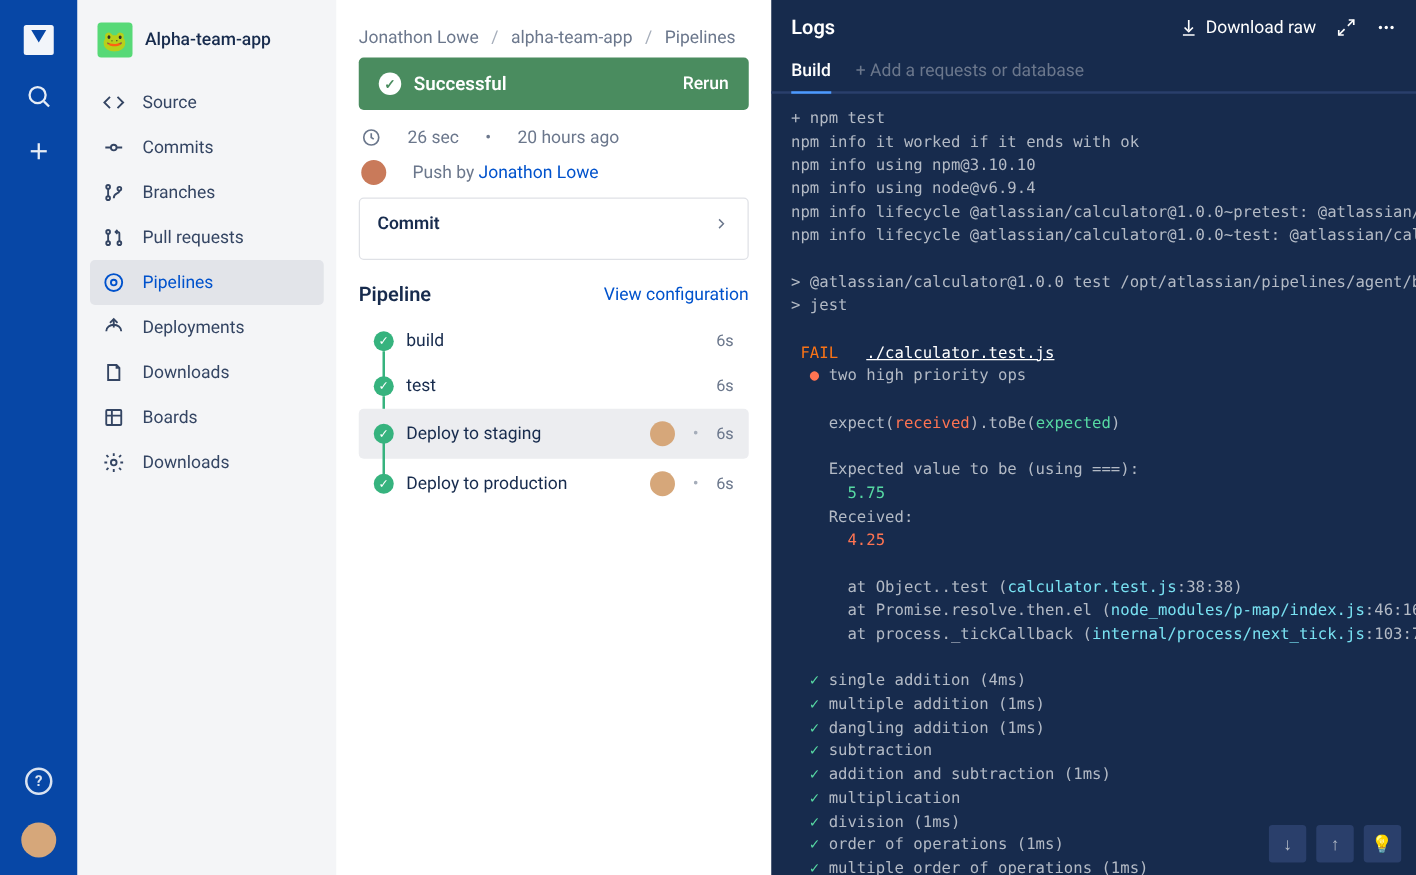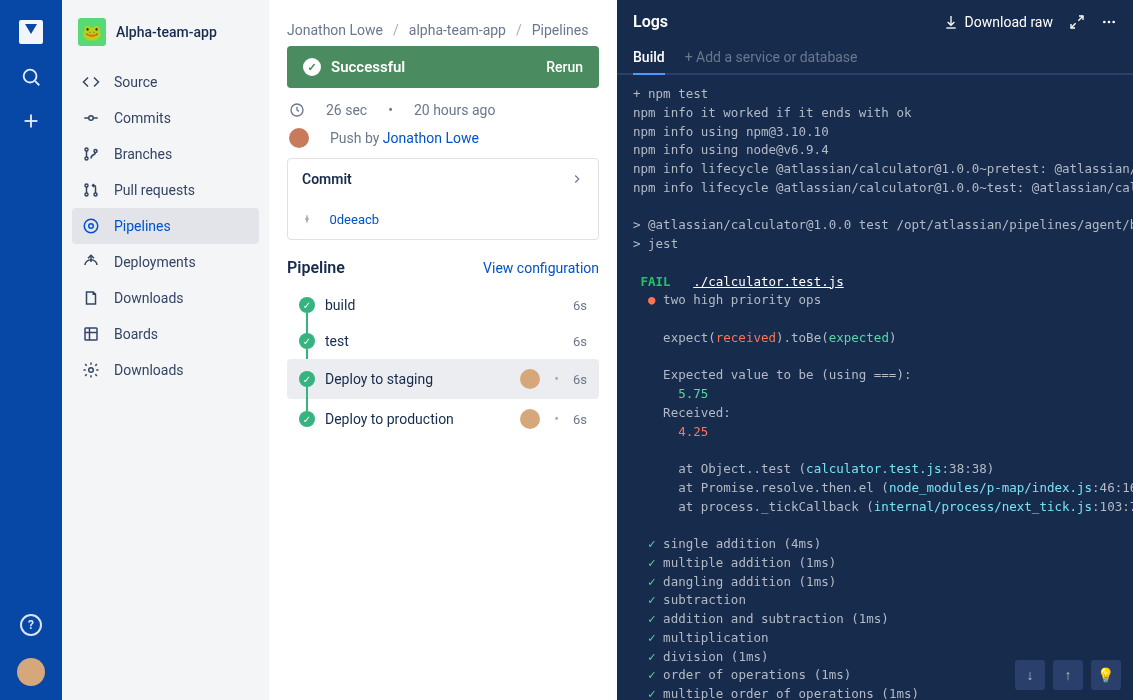--- a/index.html
+++ b/index.html
@@ -25,21 +25,21 @@
 .breadcrumb span.sep { color: #A5ADBA; }
 h1.page-title { font-size: 24px; font-weight: 500; margin-bottom: 14px; }
 .status-bar { background: #4a8c5f; color: #fff; border-radius: 4px; padding: 12px 16px; display: flex; align-items: center; justify-content: space-between; margin-bottom: 14px; }
 .status-bar .left { display: flex; align-items: center; gap: 10px; font-weight: 600; font-size: 15px; }
 .status-bar .rerun { color: #fff; cursor: pointer; font-weight: 500; }
 .check-circle { width: 18px; height: 18px; border-radius: 50%; background: #fff; color: #4a8c5f; display: inline-flex; align-items: center; justify-content: center; font-size: 11px; font-weight: bold; }
 .meta-row { display: flex; align-items: center; gap: 21px; color: #6B778C; margin: 10px 2px; font-size: 14px; }
 .meta-row .avatar-sm { width: 20px; height: 20px; border-radius: 50%; background: #c97a5a; }
 .meta-row a { color: #0052CC; text-decoration: none; cursor: pointer; }
 .commit-box { border: 1px solid #DFE1E6; border-radius: 4px; padding: 12px 14px; margin-top: 10px; }
-.commit-box .head { display: flex; justify-content: space-between; align-items: center; font-weight: 600; margin-bottom: 24px; }
+.commit-box .head { display: flex; justify-content: space-between; align-items: center; font-weight: 600; margin-bottom: 8px; }
 .commit-box .hash { color: #0052CC; font-size: 13px; margin-left: 14px; cursor: pointer; }
 .pipeline-section { margin-top: 18px; }
 .pipeline-section .head { display: flex; justify-content: space-between; align-items: center; margin-bottom: 10px; }
 .pipeline-section .head h2 { font-size: 16px; font-weight: 600; }
 .pipeline-section .head a { color: #0052CC; text-decoration: none; font-size: 14px; cursor: pointer; }
 .pipeline-step { display: flex; align-items: center; padding: 10px 12px; border-radius: 4px; gap: 10px; cursor: pointer; position: relative; }
 .pipeline-step.active { background: #ECEDF0; }
 .pipeline-step .status-dot { width: 16px; height: 16px; border-radius: 50%; background: #36B37E; display: flex; align-items: center; justify-content: center; color: #fff; font-size: 10px; z-index: 1; }
 .pipeline-step .name { flex: 1; color: #172B4D; }
 .pipeline-step .time { color: #6B778C; font-size: 13px; }
@@ -52,21 +52,21 @@
 .logs-header { padding: 12px 16px; display: flex; align-items: center; justify-content: space-between; color: #fff; }
 .logs-header h3 { font-size: 16px; font-weight: 600; }
 .logs-header .actions { display: flex; align-items: center; gap: 16px; }
 .logs-header .actions .btn { display: flex; align-items: center; gap: 6px; cursor: pointer; font-size: 14px; }
 .logs-header svg { width: 16px; height: 16px; }
 .logs-tabs { display: flex; gap: 20px; padding: 0 16px; border-bottom: 2px solid #2a3f6b; }
 .logs-tabs .tab { padding: 6px 0 8px 0; cursor: pointer; color: #8993A4; }
 .logs-tabs .tab.active { color: #fff; border-bottom: 2px solid #4C9AFF; margin-bottom: -2px; font-weight: 500; }
 .logs-tabs .tab.add { color: #6B778C; font-size: 14px; }
 .logs-body { flex: 1; overflow: auto; padding: 10px 16px 16px 16px; font-family: "SFMono-Regular", Consolas, monospace; font-size: 12.5px; line-height: 1.5; white-space: pre; }
-.logs-body .fail { color: #22c55e; font-weight: bold; }
+.logs-body .fail { color: #f97316; font-weight: normal; }
 .logs-body .file { color: #fff; text-decoration: underline; }
 .logs-body .red { color: #FF7452; }
 .logs-body .green { color: #57D9A3; }
 .logs-body .cyan { color: #79E2F2; }
 .logs-footer { position: absolute; bottom: 10px; right: 12px; display: flex; gap: 8px; }
 .logs-footer .fbtn { width: 30px; height: 30px; background: #2a3f6b; border-radius: 3px; display: flex; align-items: center; justify-content: center; color: #B3BAC5; cursor: pointer; }
 .logs { position: relative; }
 </style>
 </head>
 <body>
@@ -198,28 +198,20 @@
     <span class="avatar-sm"></span>
     <span><span>Push by </span><a>Jonathon Lowe</a></span>
   </div>
 
   <div class="commit-box">
     <div class="head">
       <span>Commit</span>
       <svg width="14" height="14" viewBox="0 0 24 24" fill="none" stroke="#6B778C" stroke-width="2">
           <polyline points="9 18 15 12 9 6"></polyline>
         </svg>
-    </div>
-    <div>
-      <svg width="10" height="10" viewBox="0 0 24 24" fill="none" stroke="#6B778C" stroke-width="2" style="display:inline">
-          <circle cx="12" cy="12" r="3"></circle>
-          <line x1="12" y1="3" x2="12" y2="9"></line>
-          <line x1="12" y1="15" x2="12" y2="21"></line>
-        </svg>
-      <span class="hash">0deeacb</span>
     </div>
   </div>
 
   <div class="pipeline-section">
     <div class="head">
       <h2>Pipeline</h2>
       <a>View configuration</a>
     </div>
     <div id="steps">
         <div class="pipeline-step">
@@ -273,21 +265,21 @@
         </svg>
       <svg viewBox="0 0 24 24" fill="white">
           <circle cx="5" cy="12" r="2"></circle>
           <circle cx="12" cy="12" r="2"></circle>
           <circle cx="19" cy="12" r="2"></circle>
         </svg>
     </div>
   </div>
   <div class="logs-tabs">
     <div class="tab active">Build</div>
-    <div class="tab add">+ Add a service or database</div>
+    <div class="tab add">+ Add a requests or database</div>
   </div>
   <div class="logs-body" id="logs-body">+ npm test
 npm info it worked if it ends with ok
 npm info using npm@3.10.10
 npm info using node@v6.9.4
 npm info lifecycle @atlassian/calculator@1.0.0~pretest: @atlassian/calculat
 npm info lifecycle @atlassian/calculator@1.0.0~test: @atlassian/calculator@
 
 &gt; @atlassian/calculator@1.0.0 test /opt/atlassian/pipelines/agent/build
 &gt; jest

